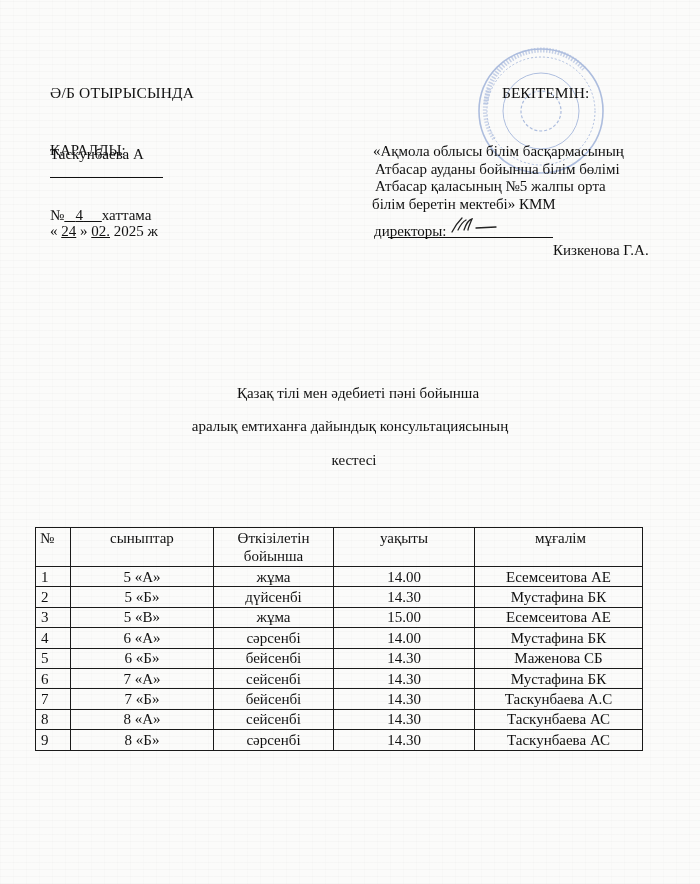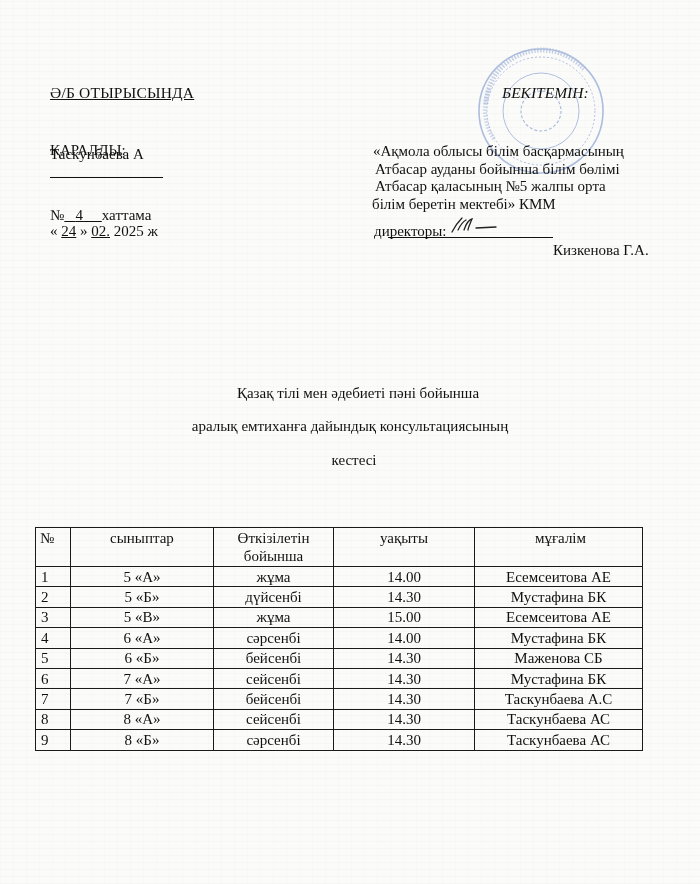--- a/index.html
+++ b/index.html
@@ -14,30 +14,30 @@
     background-image:
       repeating-linear-gradient(0deg, rgba(0,0,0,0.018) 0px, rgba(0,0,0,0.018) 1px, transparent 1px, transparent 7px),
       repeating-linear-gradient(90deg, rgba(0,0,0,0.012) 0px, rgba(0,0,0,0.012) 1px, transparent 1px, transparent 13px);
     pointer-events: none;
   }
   .abs { position: absolute; white-space: nowrap; }
   .t15 { font-size: 15px; line-height: 17px; margin-top: 20px; }
   .u { text-decoration: underline; }
 
   
-  #left-heading { left: 50px; top: 84px; font-size: 15.5px; letter-spacing: 0.2px; text-decoration: underline; }
+  #left-heading { left: 50px; top: 84px; font-size: 15.5px; letter-spacing: 0.2px; }
   #left-karaldy { left: 50px; top: 122px; }
   #left-name { left: 50px; top: 126px; }
   #left-rule { left: 50px; top: 177px; width: 113px; border-top: 1px solid #111; height: 0; }
   #left-protocol { left: 50px; top: 187px; }
   #left-date { left: 50px; top: 203px; }
 
   
   #stamp { left: 474px; top: 44px; width: 135px; height: 135px; }
-  #right-heading { left: 502px; top: 84px; font-size: 15.5px; font-style: italic; }
+  #right-heading { left: 502px; top: 84px; font-size: 15.5px; }
   .org { left: 373px; }
   #org-1 { top: 123px; }
   #org-2 { top: 141px; left: 375px; }
   #org-3 { top: 158px; left: 375px; }
   #org-4 { top: 176px; left: 372px; }
   #org-5 { top: 203px; left: 374px; }
   #sign-rule { left: 388px; top: 237px; width: 165px; border-top: 1px solid #111; height: 0; }
   #signature { left: 448px; top: 214px; width: 60px; height: 22px; }
   #director-name { left: 553px; top: 222px; }
 

